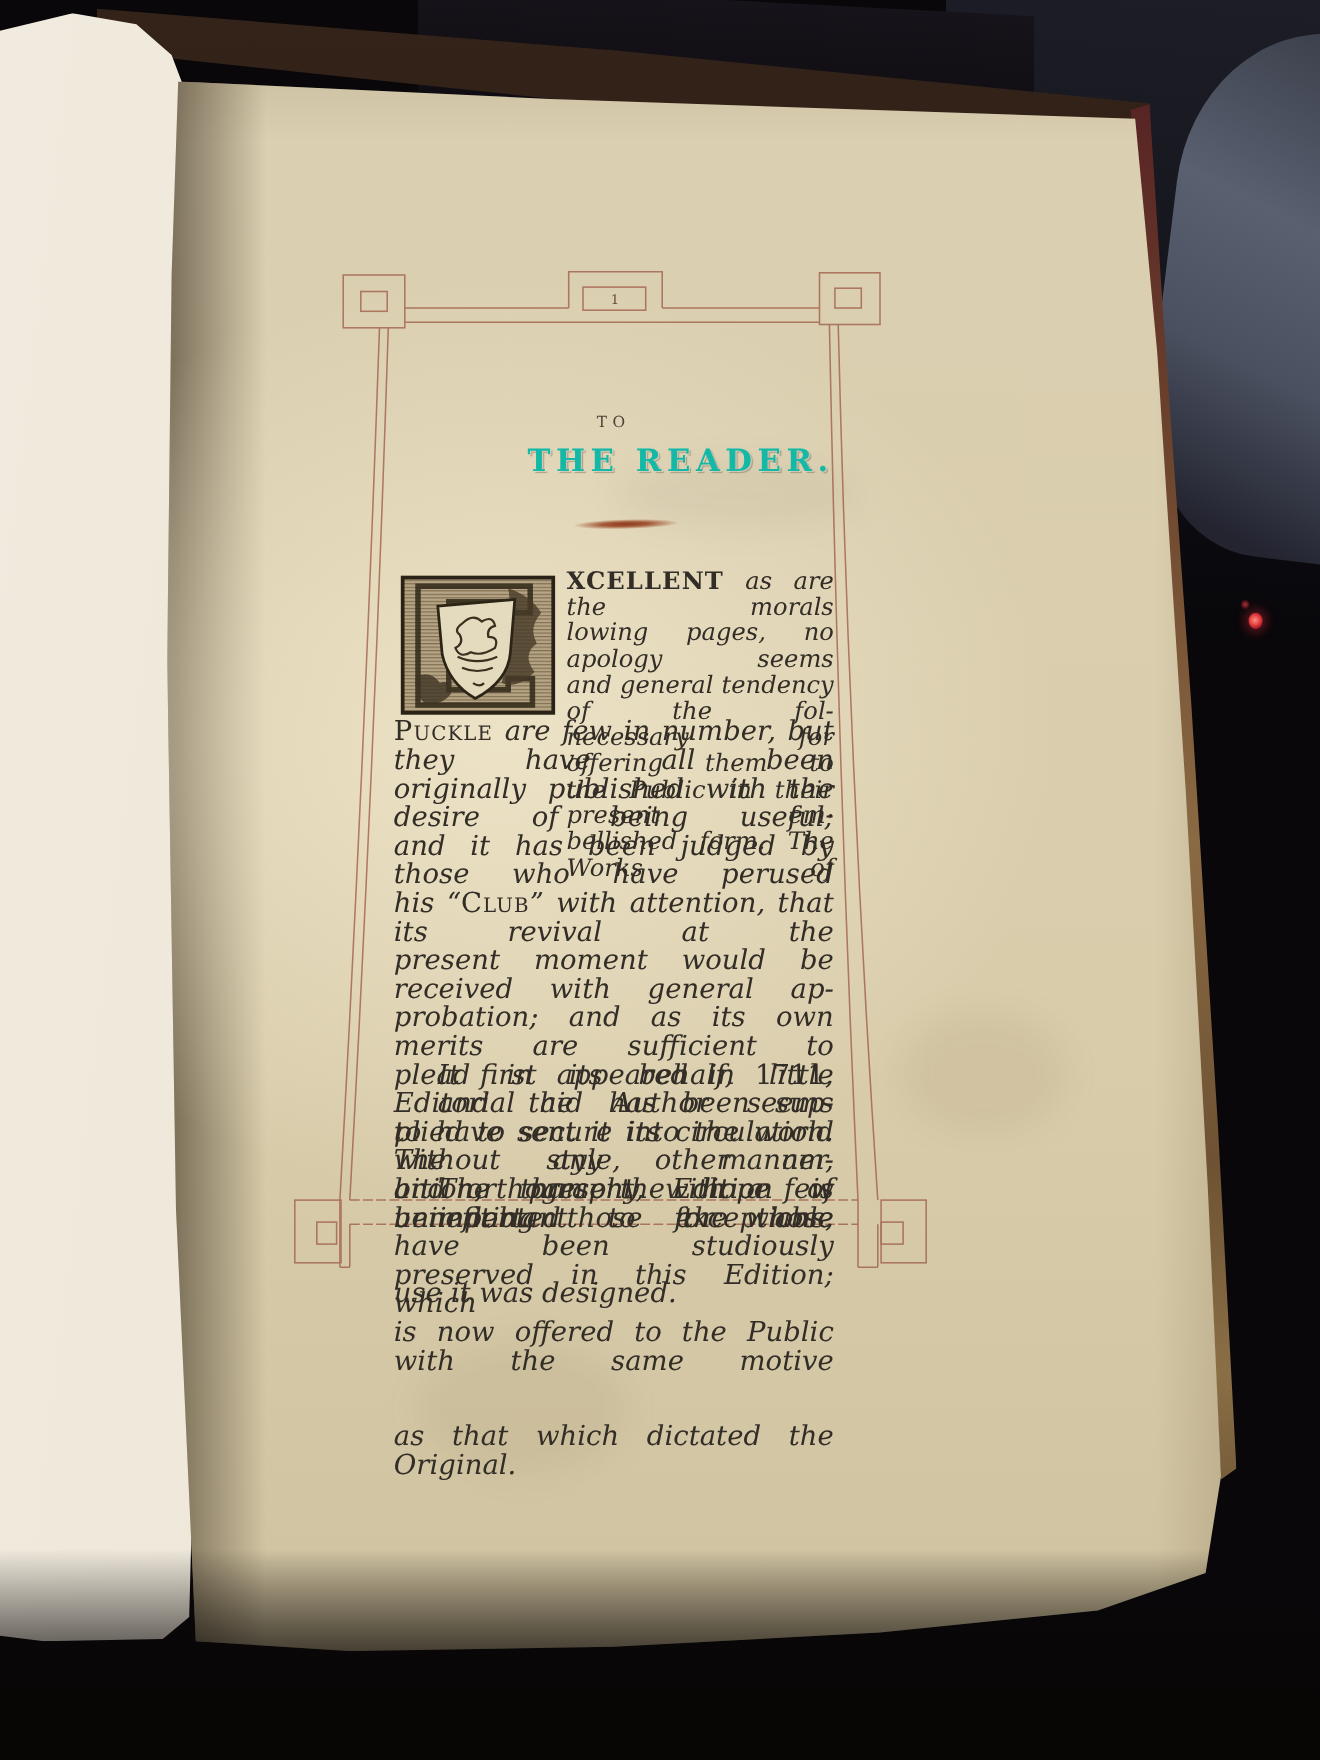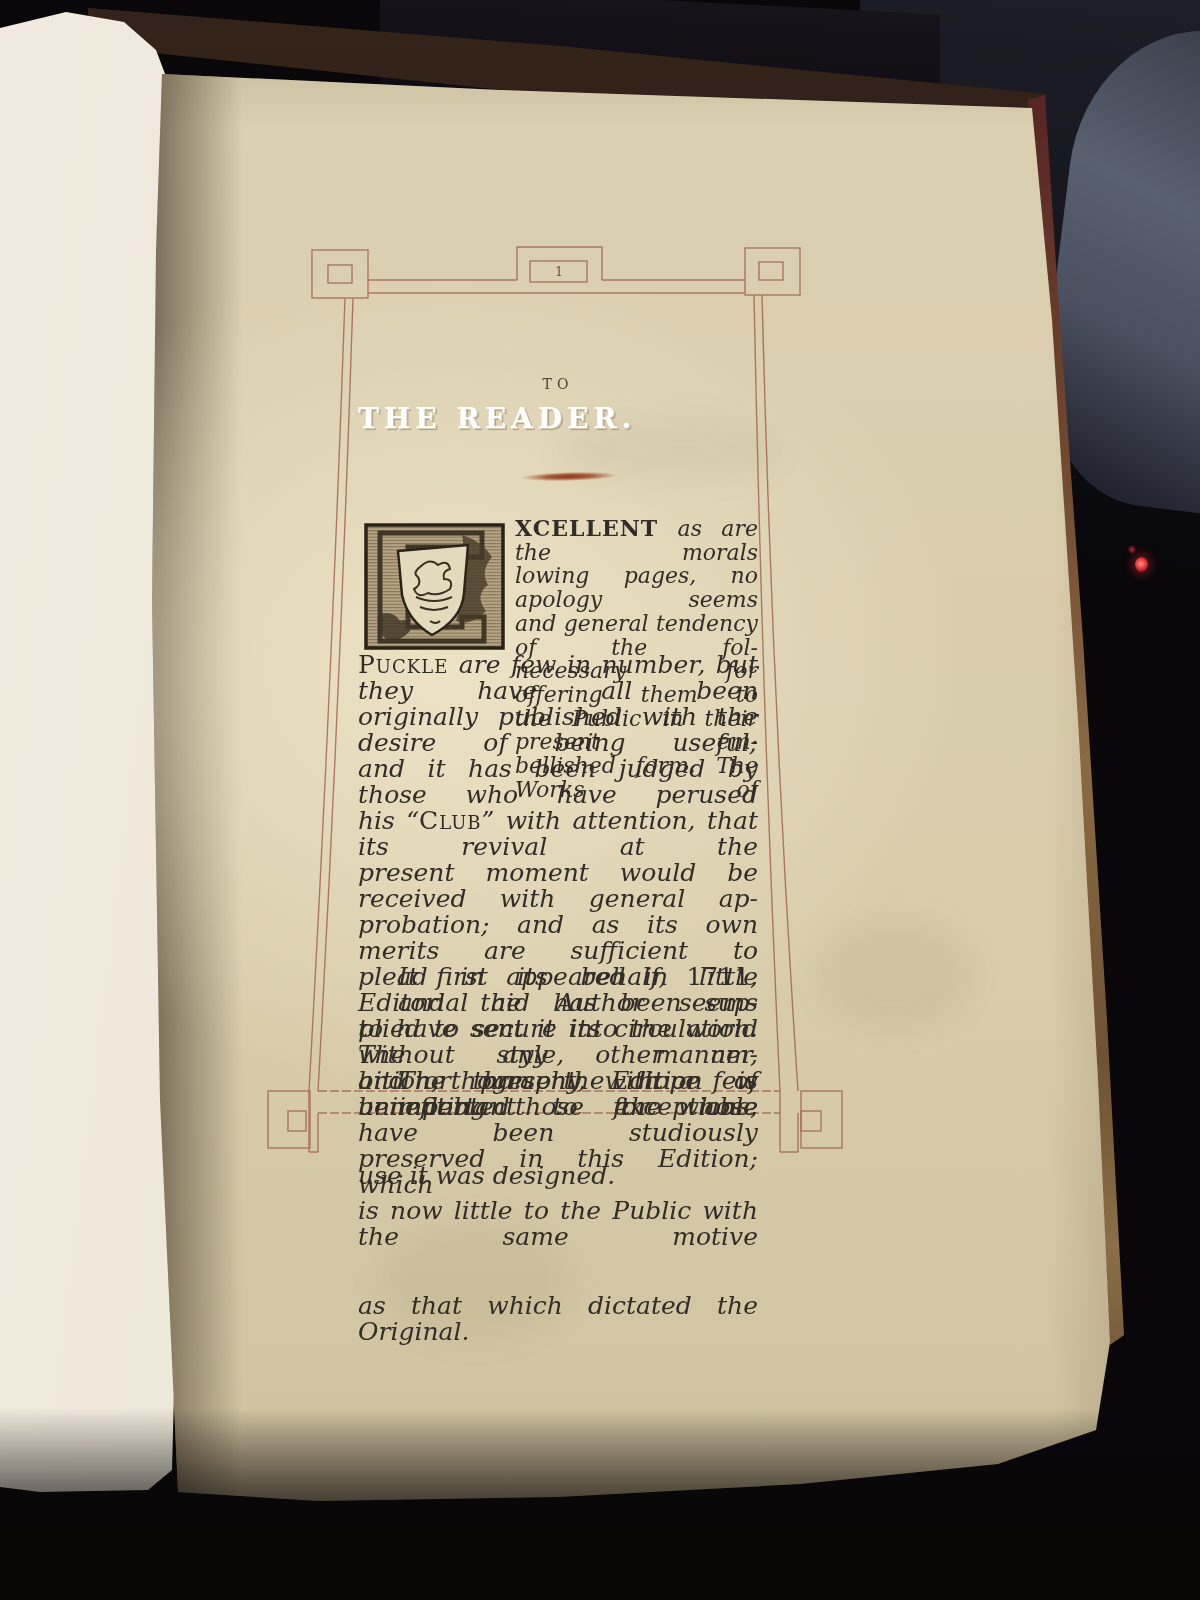--- a/index.html
+++ b/index.html
@@ -46,22 +46,22 @@
   .stain.s1{left:820px;top:920px;width:150px;height:110px;background:rgba(148,118,76,.10);}
   .stain.s2{left:380px;top:1220px;width:190px;height:120px;background:rgba(130,106,70,.09);}
   .stain.s3{left:560px;top:420px;width:220px;height:60px;background:rgba(120,108,90,.08);}
   .bottom-fade{position:absolute;left:0;top:1408px;width:1200px;height:192px;
       background:linear-gradient(180deg,rgba(8,6,5,0) 0%,rgba(8,6,5,.72) 55%,#070605 74%,#070605 100%);}
   .folio{position:absolute;left:530px;top:261px;width:58px;height:21px;
          display:flex;align-items:center;justify-content:center;
          font-size:12px;color:#6d4737;}
   .kicker{position:absolute;left:358px;top:376px;width:400px;text-align:center;
           font-size:14px;letter-spacing:5px;color:#4c4336;}
-  .title{position:absolute;left:358px;top:402px;width:400px;text-align:left;
-         font-size:28px;font-weight:bold;letter-spacing:5px;color:#ffffff;
+  .title{position:absolute;left:358px;top:402px;width:400px;text-align:right;
+         font-size:28px;font-weight:bold;letter-spacing:5px;color:#14b8a6;
          text-shadow:1px 1px 0 rgba(243,236,216,.55),2px 2px 1px rgba(70,58,44,.35);}
   .flourish{position:absolute;left:521px;top:472px;width:96px;height:9px;
         background:radial-gradient(closest-side,#8d3a22 0%,#a35a38 45%,rgba(160,90,60,0) 100%);
         border-radius:50%;transform:rotate(-1.5deg);}
   .dropcap{position:absolute;left:364px;top:523px;width:141px;height:127px;}
 
   .lines{position:absolute;font-style:italic;color:#322d26;}
   .lines.beside{left:515px;top:517px;width:243px;font-size:22px;line-height:23.7px;}
   .lines.full{left:358px;width:400px;font-size:25px;line-height:26px;}
   .lines.p1rest{top:652px;}
@@ -159,21 +159,21 @@
       <div class="tline"><span class="tk-sc">Puckle</span> are few in number, but they have all been</div>
       <div class="tline">originally published with the desire of being useful;</div>
       <div class="tline">and it has been judged by those who have perused</div>
       <div class="tline">his “<span class="tk-sc">Club</span>” with attention, that its revival at the</div>
       <div class="tline">present moment would be received with general ap-</div>
       <div class="tline">probation; and as its own merits are sufficient to</div>
       <div class="tline">plead in its behalf, little Editorial aid has been sup-</div>
       <div class="tline">plied to secure its circulation.  The style, manner,</div>
       <div class="tline">and orthography, with a few unimportant exceptions,</div>
       <div class="tline">have been studiously preserved in this Edition; which</div>
-      <div class="tline">is now little to the Public with the same motive</div>
+      <div class="tline">is now offered to the Public with the same motive</div>
       <div class="tline last">as that which dictated the Original.</div>
     </div>
   <div class="lines full p2">
       <div class="tline ind">It first appeared in <span class="tk-rom">1711</span>, and the Author seems</div>
       <div class="tline">to have sent it into the world without any other am-</div>
       <div class="tline">bition, than the hope of benefiting those for whose</div>
       <div class="tline last">use it was designed.</div>
     </div>
   <div class="lines full p3">
       <div class="tline ind">The present Edition is indebted to the able</div>

